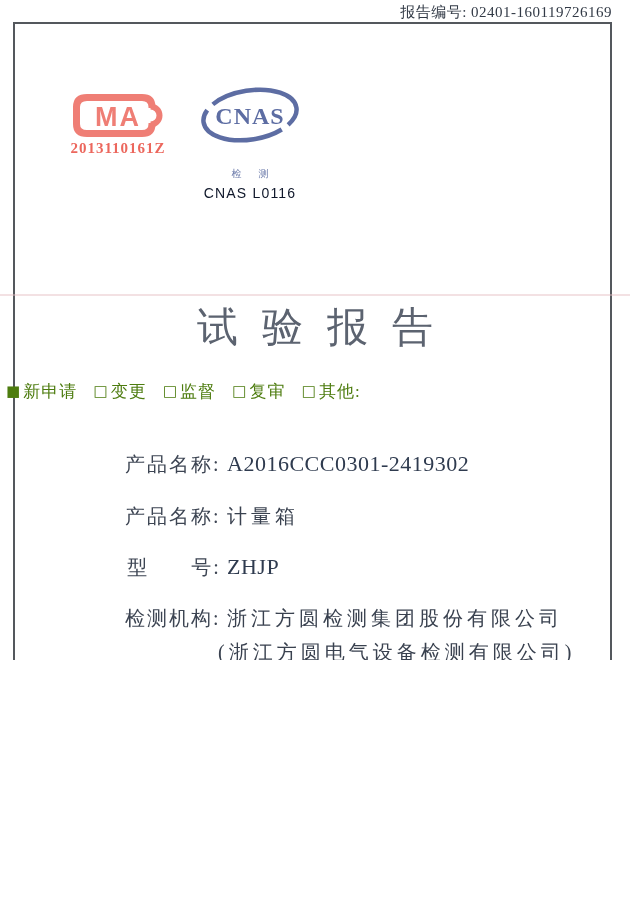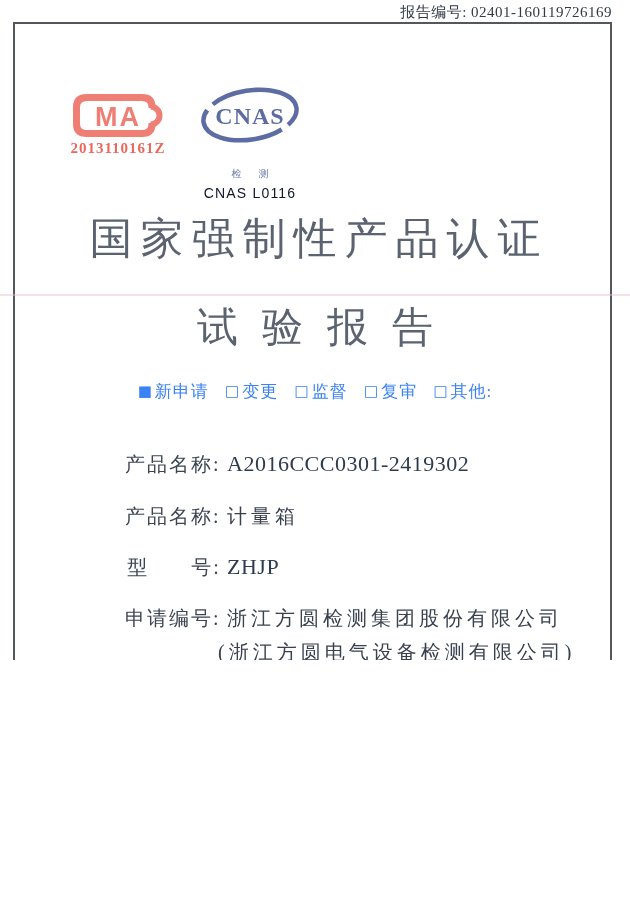--- a/index.html
+++ b/index.html
@@ -96,23 +96,23 @@
     box-sizing: border-box;
     color: #5c6370;
     white-space: nowrap;
   }
   
   .checkbox-row {
     position: absolute;
     top: 380px;
     left: 0;
     width: 100%;
-    text-align: center;
+    text-align: left;
     font-size: 17px;
-    color: #3b82f6;
+    color: #4d7c0f;
     white-space: nowrap;
   }
   .cb { margin: 0 6px; letter-spacing: 1px; }
   .cb-glyph { font-family: "DejaVu Sans", sans-serif; font-size: 15px; margin-right: 2px; position: relative; top: -1px; }
   
   .field-row { position: absolute; left: 125px; white-space: nowrap; }
   .field-label {
     display: inline-block;
     width: 98px;
     font-size: 20px;
@@ -156,21 +156,20 @@
     <svg width="106" height="62" viewBox="0 0 106 62">
       <g transform="rotate(-9 53 29)">
         <ellipse cx="53" cy="29" rx="47" ry="24.5" fill="none" stroke="#5d6da3" stroke-width="4.5" stroke-dasharray="100 8" stroke-dashoffset="-28"></ellipse>
       </g>
       <text class="serif-text" x="53" y="38" text-anchor="middle" font-size="24" font-weight="bold" letter-spacing="1" fill="#5d6da3">CNAS</text>
     </svg>
     <div class="cnas-sub1">检 测</div>
     <div class="cnas-sub2">CNAS L0116</div>
   </div>
 
-  <div class="title-1">国家强制性产品认证</div>
   <div class="title-2">试验报告</div>
 
   <div class="checkbox-row">
     <span class="cb"><span class="cb-glyph">■</span><span>新申请</span></span>
     <span class="cb"><span class="cb-glyph">□</span><span>变更</span></span>
     <span class="cb"><span class="cb-glyph">□</span><span>监督</span></span>
     <span class="cb"><span class="cb-glyph">□</span><span>复审</span></span>
     <span class="cb"><span class="cb-glyph">□</span><span>其他:</span></span>
   </div>
 
@@ -183,21 +182,21 @@
     <span class="field-label">产品名称:</span>
     <span class="field-value-cjk">计量箱</span>
   </div>
 
   <div class="field-row row-3">
     <span class="field-label">型      号:</span>
     <span class="field-value-latin">ZHJP</span>
   </div>
 
   <div class="field-row row-4">
-    <span class="field-label">申请编号:</span>
+    <span class="field-label">检测机构:</span>
     <span class="field-value-block">
       <div class="field-value-cjk">浙江方圆检测集团股份有限公司</div>
       <div class="field-value-cjk field-value-line2">(浙江方圆电气设备检测有限公司)</div>
     </span>
   </div>
 
   <svg class="cqc-logo" viewBox="0 0 97 80">
     <g stroke="#8093c8" fill="none">
       <ellipse cx="48.5" cy="39.5" rx="45.5" ry="36.5" stroke-width="3"></ellipse>
       <ellipse cx="48.5" cy="39.5" rx="33" ry="36.5" stroke-width="1.6"></ellipse>

